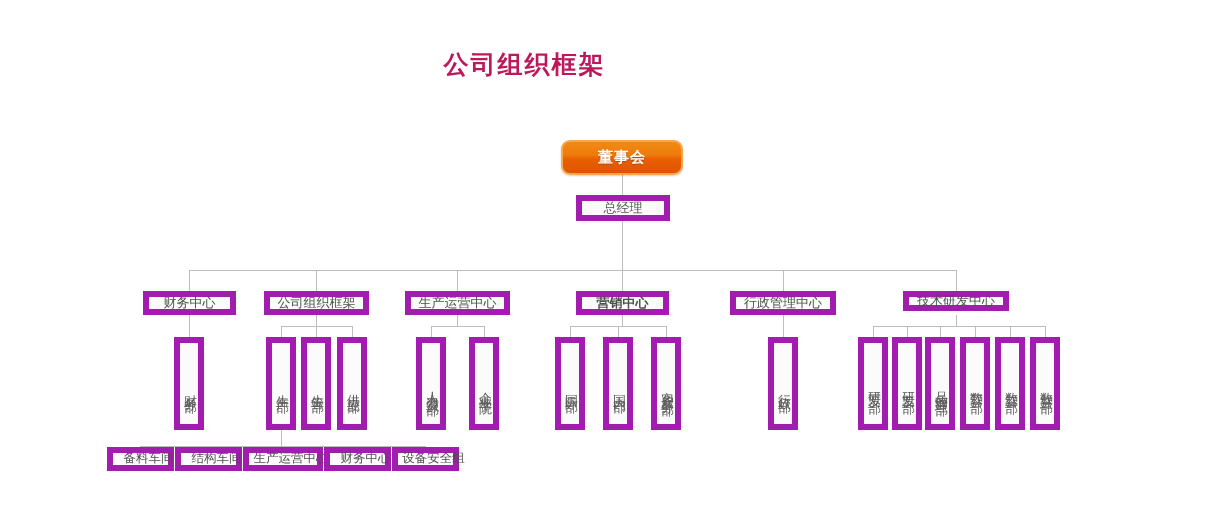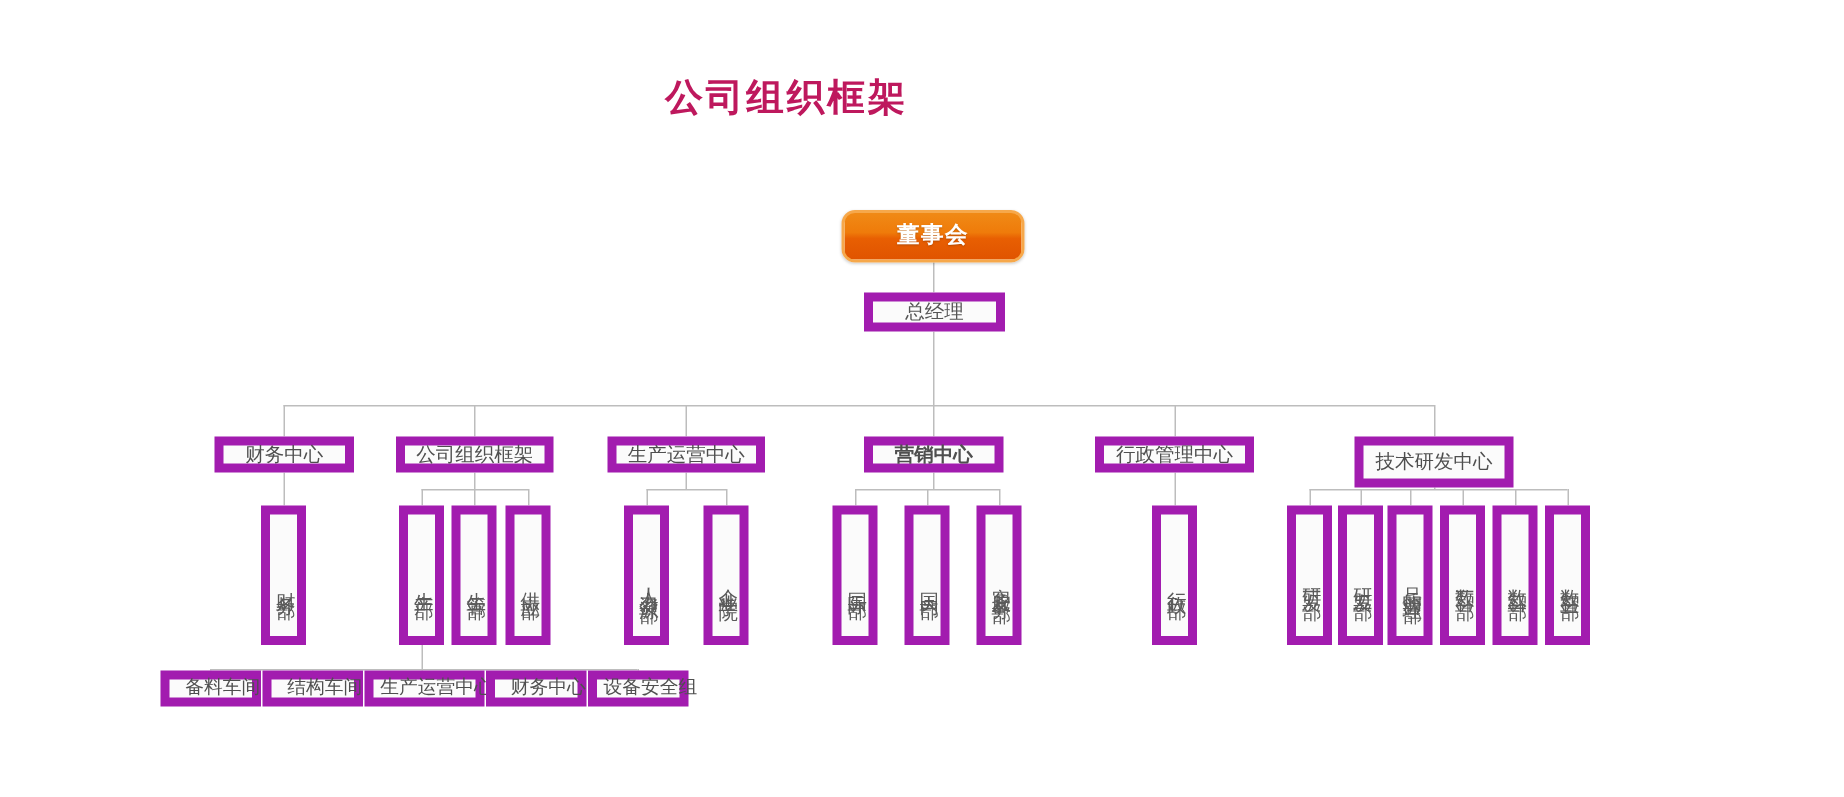--- a/index.html
+++ b/index.html
@@ -155,21 +155,21 @@
 
   <div class="node root" style="left:561px; top:140px; width:122px; height:35px;">董事会</div>
 
   <div class="node" style="left:576px; top:195px; width:94px; height:26px;">总经理</div>
 
   <div class="node center" style="left:143px; top:291px; width:93px; height:24px;">财务中心</div>
   <div class="node center" style="left:264px; top:291px; width:105px; height:24px;">公司组织框架</div>
   <div class="node center" style="left:405px; top:291px; width:105px; height:24px;">生产运营中心</div>
   <div class="node center" style="left:576px; top:291px; width:93px; height:24px;font-weight:bold;">营销中心</div>
   <div class="node center" style="left:730px; top:291px; width:106px; height:24px;">行政管理中心</div>
-  <div class="node center" style="left:903px; top:291px; width:106px; height:34px;">技术研发中心</div>
+  <div class="node center" style="left:903px; top:291px; width:106px; height:20px;">技术研发中心</div>
 
   <div class="node vert" style="left:174px; top:337px; width:30px; height:93px;">财务部</div>
 
   <div class="node vert" style="left:266px; top:337px; width:30px; height:93px;">生产部</div>
   <div class="node vert" style="left:301px; top:337px; width:30px; height:93px;">生管部</div>
   <div class="node vert" style="left:337px; top:337px; width:30px; height:93px;">供应部</div>
 
   <div class="node vert" style="left:416px; top:337px; width:30px; height:93px;">人力资源部</div>
   <div class="node vert" style="left:469px; top:337px; width:30px; height:93px;">企业学院</div>
 

